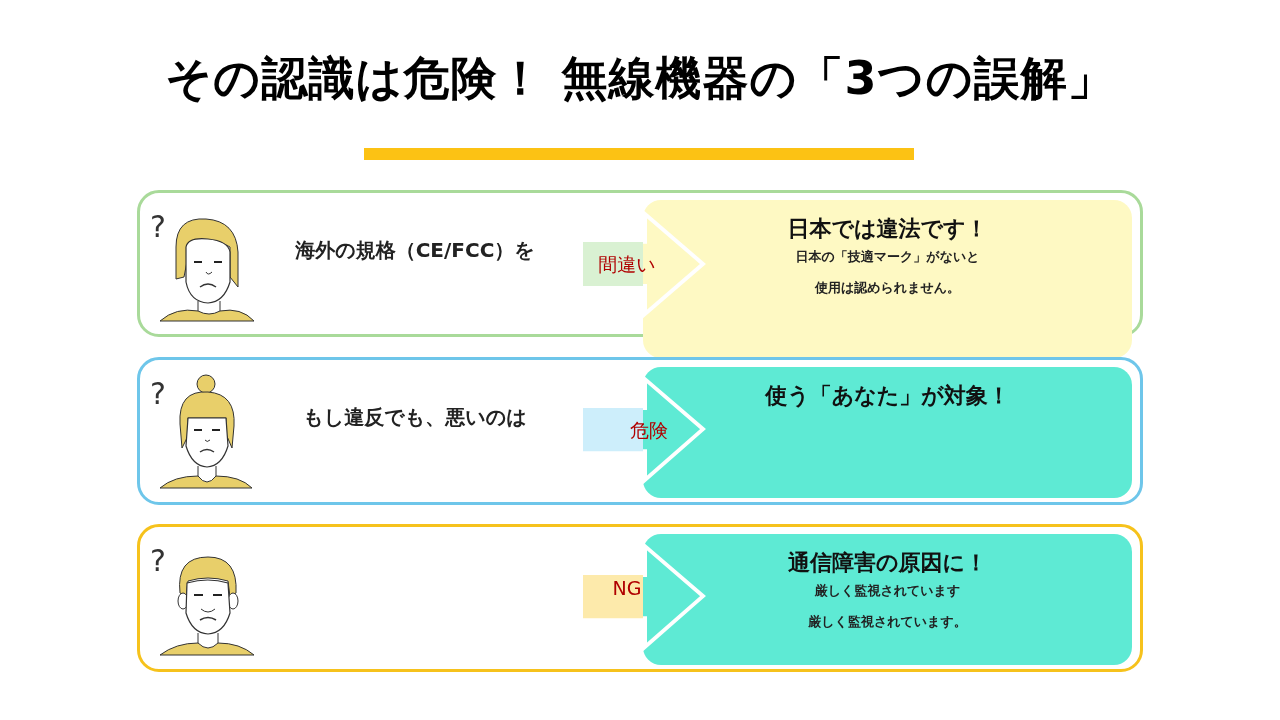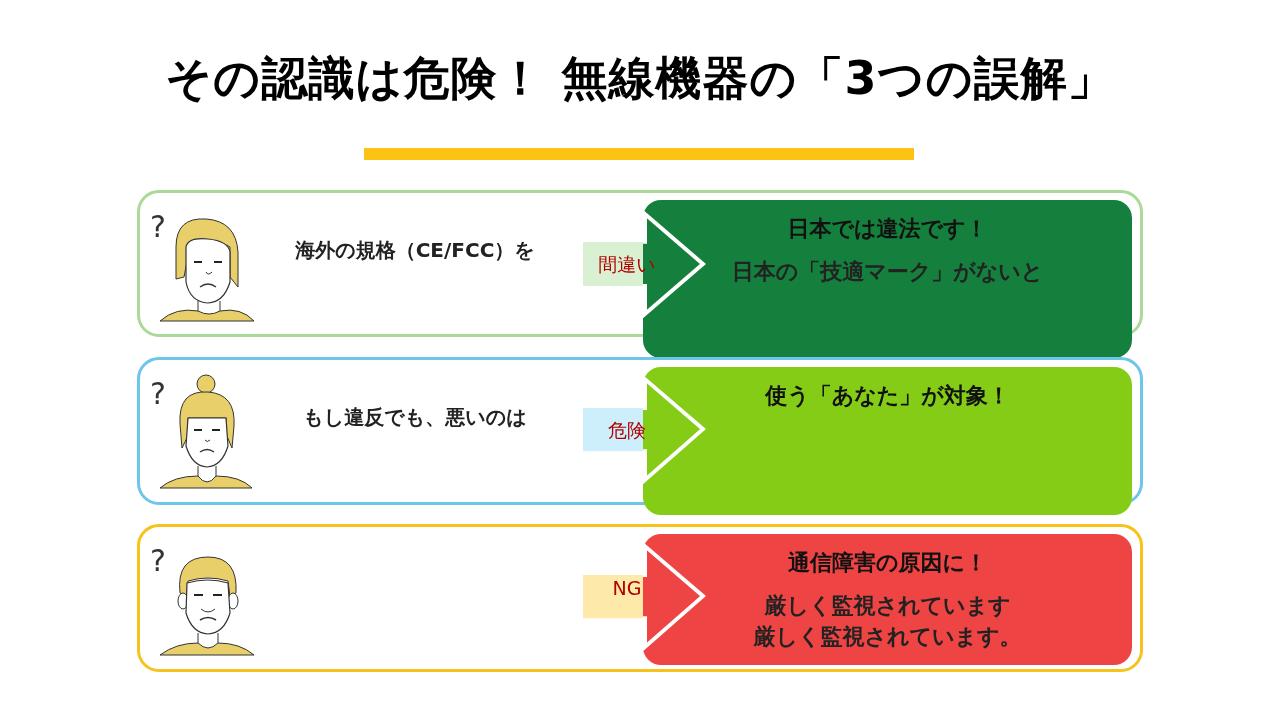--- a/index.html
+++ b/index.html
@@ -12,22 +12,22 @@
           border:3px solid; border-radius:22px; background:#fff; }
   .face { position:absolute; left:6px; top:14px; width:110px; height:115px; }
   .question { position:absolute; left:100px; width:350px; text-align:center; font-size:20px;
               font-weight:bold; line-height:30px; color:#222; }
   .arrow { position:absolute; left:443px; top:0; width:124px; height:100%; }
   .label { position:absolute; left:446px; width:82px; text-align:center; font-size:19px;
            font-weight:normal; color:#b00000; }
   .answer-box { position:absolute; left:503px; width:489px; border-radius:18px; }
   .answer-title { position:absolute; left:0; width:100%; text-align:center; font-size:22px;
                   font-weight:bold; color:#111; top:14px; }
-  .answer-body { position:absolute; left:0; width:100%; text-align:center; font-size:22px;
-                 font-weight:bold; color:#222; line-height:31px; top:56px; }
+  .answer-body { position:absolute; left:0; width:100%; text-align:center; font-size:13px;
+                 font-weight:bold; color:#222; line-height:31px; top:41px; }
 </style>
 </head>
 <body>
 
 <div class="title">その認識は危険！ 無線機器の「3つの誤解」</div>
 <div class="title-bar"></div>
 
 <div class="card" style="top:190px;height:147px;width:1006px;border-color:#a9da9a;">
   <svg class="face" viewBox="0 0 110 115">
     <text x="4" y="30" font-size="30" fill="#333" font-family="DejaVu Sans, sans-serif">?</text>
@@ -38,24 +38,25 @@
     <path d="M54 80 q8 -6 16 0" stroke="#333" fill="none" stroke-width="1.5"></path>
     <path d="M52 94 L52 104 M74 94 L74 104" stroke="#333" stroke-width="1"></path>
     <path d="M14 114 Q30 100 52 104 Q63 110 74 104 Q95 100 108 114 Z" fill="#e8cf6a" stroke="#333" stroke-width="1"></path>
   </svg>
   <div class="question" style="top:42px;">
     <div>海外の規格（CE/FCC）を</div>
   </div>
   <svg class="arrow" viewBox="0 0 124 147" preserveAspectRatio="none">
     <polygon points="0,51 62,51 62,22 120,74 62,126 62,97 0,97" fill="#d9f1d2"></polygon>
   </svg>
-  <div class="answer-box" style="top:7px;height:158px;background:#15803d;">
+  <div class="answer-box" style="top:7px;height:158px;background:#fef9c3;">
     <div class="answer-title">日本では違法です！</div>
     <div class="answer-body">
       <div>日本の「技適マーク」がないと</div>
+      <div>使用は認められません。</div>
     </div>
   </div>
   <svg class="arrow" viewBox="0 0 124 147" preserveAspectRatio="none" style="pointer-events:none;">
     <polyline points="60,51 62,51 62,22 120,74 62,126 62,97 60,97" fill="none" stroke="#fff" stroke-width="4"></polyline>
   </svg>
   <div class="label" style="top:59px;">間違い</div>
 </div>
 
 <div class="card" style="top:357px;height:148px;width:1006px;border-color:#6ec6ea;">
   <svg class="face" viewBox="0 0 110 115">
@@ -68,46 +69,46 @@
     <path d="M54 78 q7 -5 14 0" stroke="#333" fill="none" stroke-width="1.5"></path>
     <path d="M52 92 L52 102 M70 92 L70 102" stroke="#333" stroke-width="1"></path>
     <path d="M14 114 Q28 102 52 102 Q61 114 70 102 Q94 102 106 114 Z" fill="#e8cf6a" stroke="#333" stroke-width="1"></path>
   </svg>
   <div class="question" style="top:42px;">
     <div>もし違反でも、悪いのは</div>
   </div>
   <svg class="arrow" viewBox="0 0 124 148" preserveAspectRatio="none">
     <polygon points="0,50 62,50 62,20 120,72 62,125 62,95 0,95" fill="#cdeefb"></polygon>
   </svg>
-  <div class="answer-box" style="top:7px;height:148px;background:#84cc16;">
+  <div class="answer-box" style="top:7px;height:131px;background:#5eead4;">
     <div class="answer-title">使う「あなた」が対象！</div>
   </div>
   <svg class="arrow" viewBox="0 0 124 148" preserveAspectRatio="none" style="pointer-events:none;">
     <polyline points="60,50 62,50 62,20 120,72 62,125 62,95 60,95" fill="none" stroke="#fff" stroke-width="4"></polyline>
   </svg>
-  <div class="label" style="top:58px;">危険</div>
+  <div class="label" style="top:58px;text-align:right;">危険</div>
 </div>
 
 <div class="card" style="top:524px;height:148px;width:1006px;border-color:#f6c21c;">
   <svg class="face" viewBox="0 0 110 115">
     <text x="4" y="30" font-size="30" fill="#333" font-family="DejaVu Sans, sans-serif">?</text>
     <path d="M34 52 Q30 16 62 16 Q92 16 90 52 L84 56 L82 40 Q62 34 42 40 L40 56 Z" fill="#e8cf6a" stroke="#333" stroke-width="1"></path>
     <ellipse cx="37" cy="60" rx="5" ry="8" fill="#fff" stroke="#333" stroke-width="1"></ellipse>
     <ellipse cx="87" cy="60" rx="5" ry="8" fill="#fff" stroke="#333" stroke-width="1"></ellipse>
     <path d="M41 42 Q62 36 82 42 L84 72 Q78 92 62 93 Q46 92 40 72 Z" fill="#fff" stroke="#333" stroke-width="1.2"></path>
     <path d="M48 54 l9 0 M67 54 l9 0" stroke="#222" stroke-width="2.2"></path>
     <path d="M55 68 q7 6 14 0" stroke="#333" fill="none" stroke-width="1"></path>
     <path d="M54 79 q8 -5 16 0" stroke="#333" fill="none" stroke-width="1.5"></path>
     <path d="M52 92 L52 102 M72 92 L72 102" stroke="#333" stroke-width="1"></path>
     <path d="M14 114 Q30 102 52 102 Q62 112 72 102 Q94 102 108 114 Z" fill="#e8cf6a" stroke="#333" stroke-width="1"></path>
   </svg>
   <svg class="arrow" viewBox="0 0 124 148" preserveAspectRatio="none">
     <polygon points="0,50 62,50 62,20 120,72 62,125 62,95 0,95" fill="#fdeaab"></polygon>
   </svg>
-  <div class="answer-box" style="top:7px;height:131px;background:#ef4444;">
+  <div class="answer-box" style="top:7px;height:131px;background:#5eead4;">
     <div class="answer-title">通信障害の原因に！</div>
     <div class="answer-body">
       <div>厳しく監視されています</div>
       <div>厳しく監視されています。</div>
     </div>
   </div>
   <svg class="arrow" viewBox="0 0 124 148" preserveAspectRatio="none" style="pointer-events:none;">
     <polyline points="60,50 62,50 62,20 120,72 62,125 62,95 60,95" fill="none" stroke="#fff" stroke-width="4"></polyline>
   </svg>
   <div class="label" style="top:50px;">NG</div>

